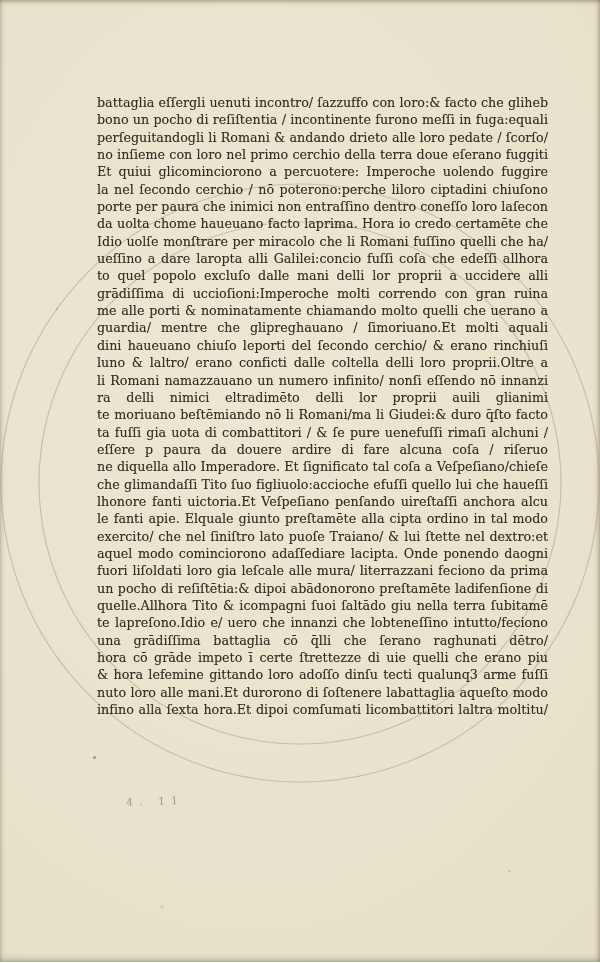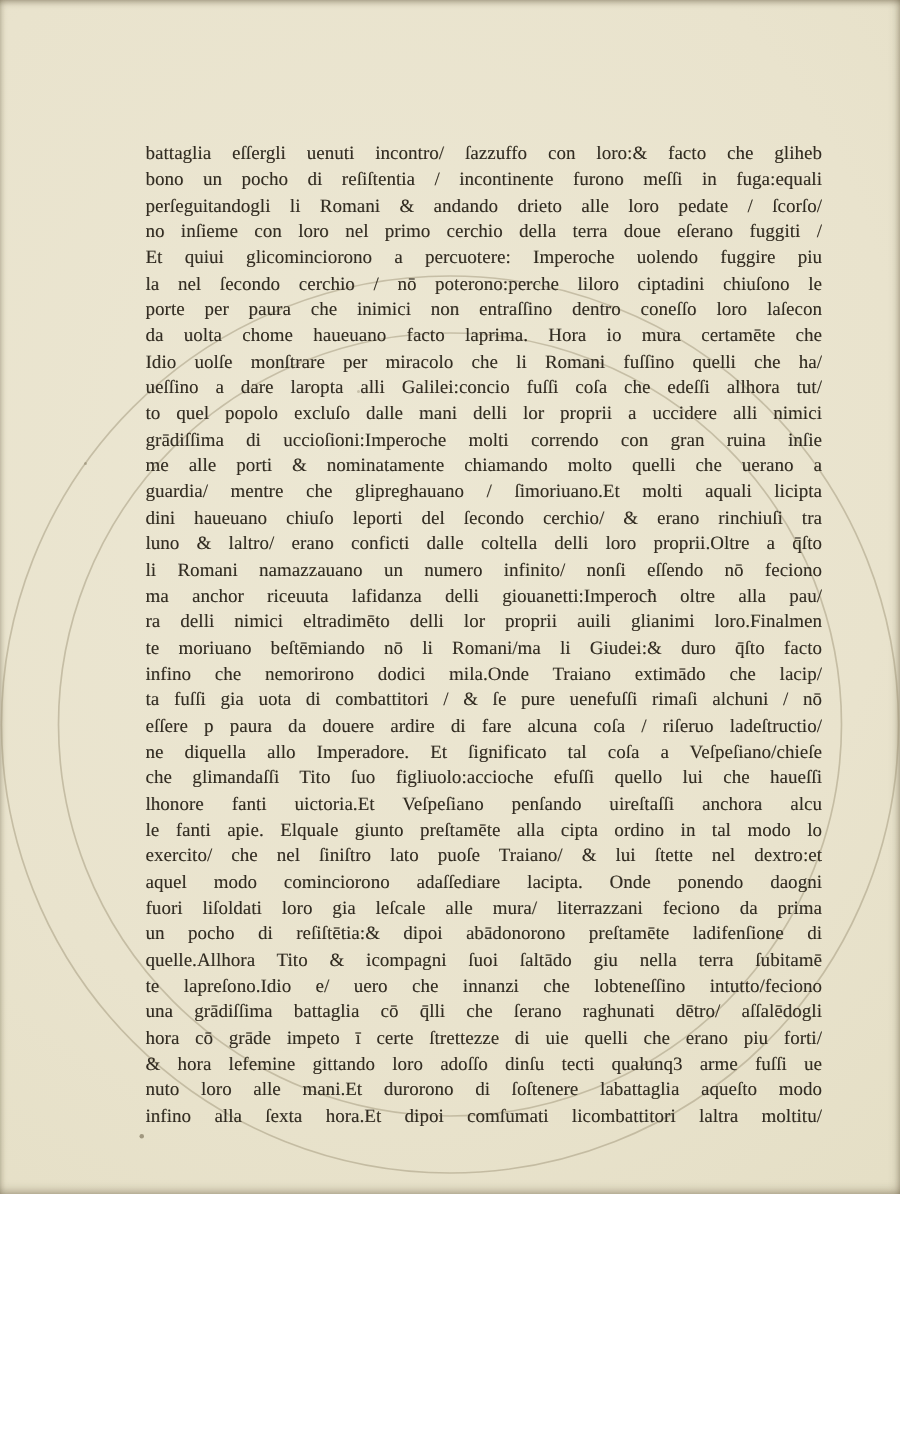--- a/index.html
+++ b/index.html
@@ -6,31 +6,30 @@
     margin: 0;
     padding: 0;
     width: 600px;
     height: 963px;
     overflow: hidden;
     font-family: "DejaVu Serif", "Liberation Serif", serif;
   }
   .page {
     position: relative;
     width: 600px;
-    height: 796px;
+    height: 962px;
     background:
       radial-gradient(ellipse 130% 110% at 42% 38%,
         #ece7d3 0%, #e9e3cd 45%, #e5dfc6 70%, #ddd6ba 90%, #d2caab 100%);
     box-shadow:
       inset 0 3px 5px -2px rgba(70, 58, 32, 0.45),
       inset 0 -4px 7px -3px rgba(70, 58, 32, 0.40),
       inset -4px 0 7px -4px rgba(70, 58, 32, 0.35),
       inset 3px 0 6px -4px rgba(70, 58, 32, 0.22);
     overflow: hidden;
-    font-family: Liberation Serif, serif;
   }
   
   .stamp-svg {
     position: absolute;
     left: 0; top: 0;
     width: 600px; height: 963px;
     pointer-events: none;
   }
   .stamp-svg circle {
     fill: none;
@@ -89,34 +88,32 @@
   </svg>
 
   <div class="text-block">
       <div class="text-line">battaglia eſſergli uenuti incontro/ ſazzuffo con loro:&amp; facto che gliheb</div>
       <div class="text-line">bono un pocho di reſiſtentia / incontinente furono meſſi in fuga:equali</div>
       <div class="text-line">perſeguitandogli li Romani &amp; andando drieto alle loro pedate / ſcorſo/</div>
       <div class="text-line">no inſieme con loro nel primo cerchio della terra doue eſerano fuggiti /</div>
       <div class="text-line">Et quiui glicominciorono a percuotere: Imperoche uolendo fuggire piu</div>
       <div class="text-line">la nel ſecondo cerchio / nō poterono:perche liloro ciptadini chiuſono le</div>
       <div class="text-line">porte per paura che inimici non entraſſino dentro coneſſo loro laſecon</div>
-      <div class="text-line">da uolta chome haueuano facto laprima. Hora io mura certamēte che</div>
+      <div class="text-line">da uolta chome haueuano facto laprima. Hora io credo certamēte che</div>
       <div class="text-line">Idio uolſe monſtrare per miracolo che li Romani fuſſino quelli che ha/</div>
       <div class="text-line">ueſſino a dare laropta alli Galilei:concio fuſſi coſa che edeſſi allhora tut/</div>
       <div class="text-line">to quel popolo excluſo dalle mani delli lor proprii a uccidere alli nimici</div>
       <div class="text-line">grādiſſima di uccioſioni:Imperoche molti correndo con gran ruina inſie</div>
       <div class="text-line">me alle porti &amp; nominatamente chiamando molto quelli che uerano a</div>
       <div class="text-line">guardia/ mentre che glipreghauano / ſimoriuano.Et molti aquali licipta</div>
       <div class="text-line">dini haueuano chiuſo leporti del ſecondo cerchio/ &amp; erano rinchiuſi tra</div>
       <div class="text-line">luno &amp; laltro/ erano conficti dalle coltella delli loro proprii.Oltre a q̄ſto</div>
-      <div class="text-line">li Romani namazzauano un numero infinito/ nonſi eſſendo nō feciono</div>
-      <div class="text-line">ma anchor riceuuta lafidanza delli giouanetti:Imperocħ oltre alla pau/</div>
+      <div class="text-line">li Romani namazzauano un numero infinito/ nonſi eſſendo nō innanzi</div>
       <div class="text-line">ra delli nimici eltradimēto delli lor proprii auili glianimi loro.Finalmen</div>
       <div class="text-line">te moriuano beſtēmiando nō li Romani/ma li Giudei:&amp; duro q̄ſto facto</div>
-      <div class="text-line">infino che nemorirono dodici mila.Onde Traiano extimādo che lacip/</div>
       <div class="text-line">ta fuſſi gia uota di combattitori / &amp; ſe pure uenefuſſi rimaſi alchuni / nō</div>
       <div class="text-line">eſſere p paura da douere ardire di fare alcuna coſa / riſeruo ladeſtructio/</div>
       <div class="text-line">ne diquella allo Imperadore. Et ſignificato tal coſa a Veſpeſiano/chieſe</div>
       <div class="text-line">che glimandaſſi Tito ſuo figliuolo:accioche efuſſi quello lui che haueſſi</div>
       <div class="text-line">lhonore fanti uictoria.Et Veſpeſiano penſando uireſtaſſi anchora alcu</div>
       <div class="text-line">le fanti apie. Elquale giunto preſtamēte alla cipta ordino in tal modo lo</div>
       <div class="text-line">exercito/ che nel ſiniſtro lato puoſe Traiano/ &amp; lui ſtette nel dextro:et</div>
       <div class="text-line">aquel modo cominciorono adaſſediare lacipta. Onde ponendo daogni</div>
       <div class="text-line">fuori liſoldati loro gia leſcale alle mura/ literrazzani feciono da prima</div>
       <div class="text-line">un pocho di reſiſtētia:&amp; dipoi abādonorono preſtamēte ladifenſione di</div>

